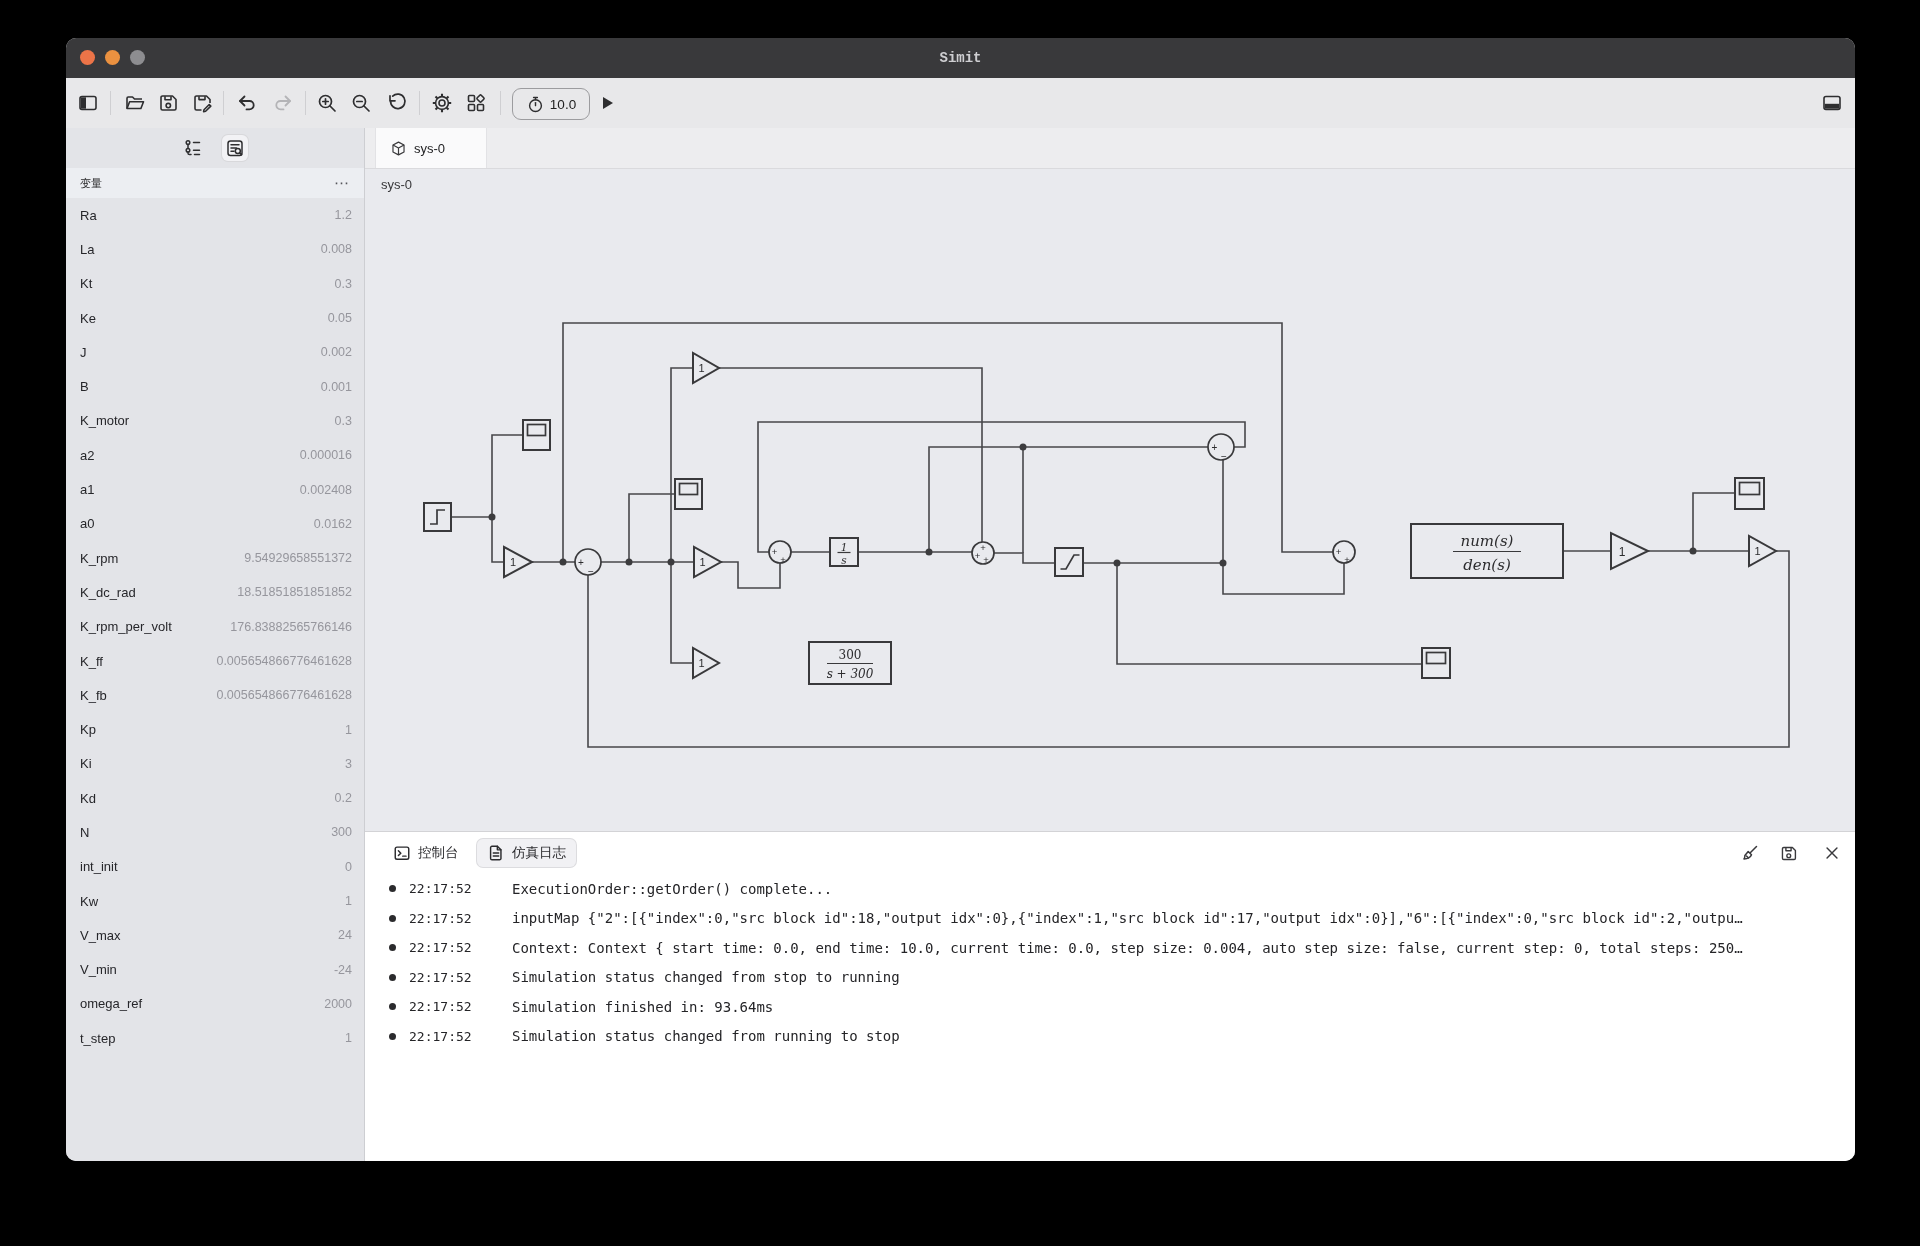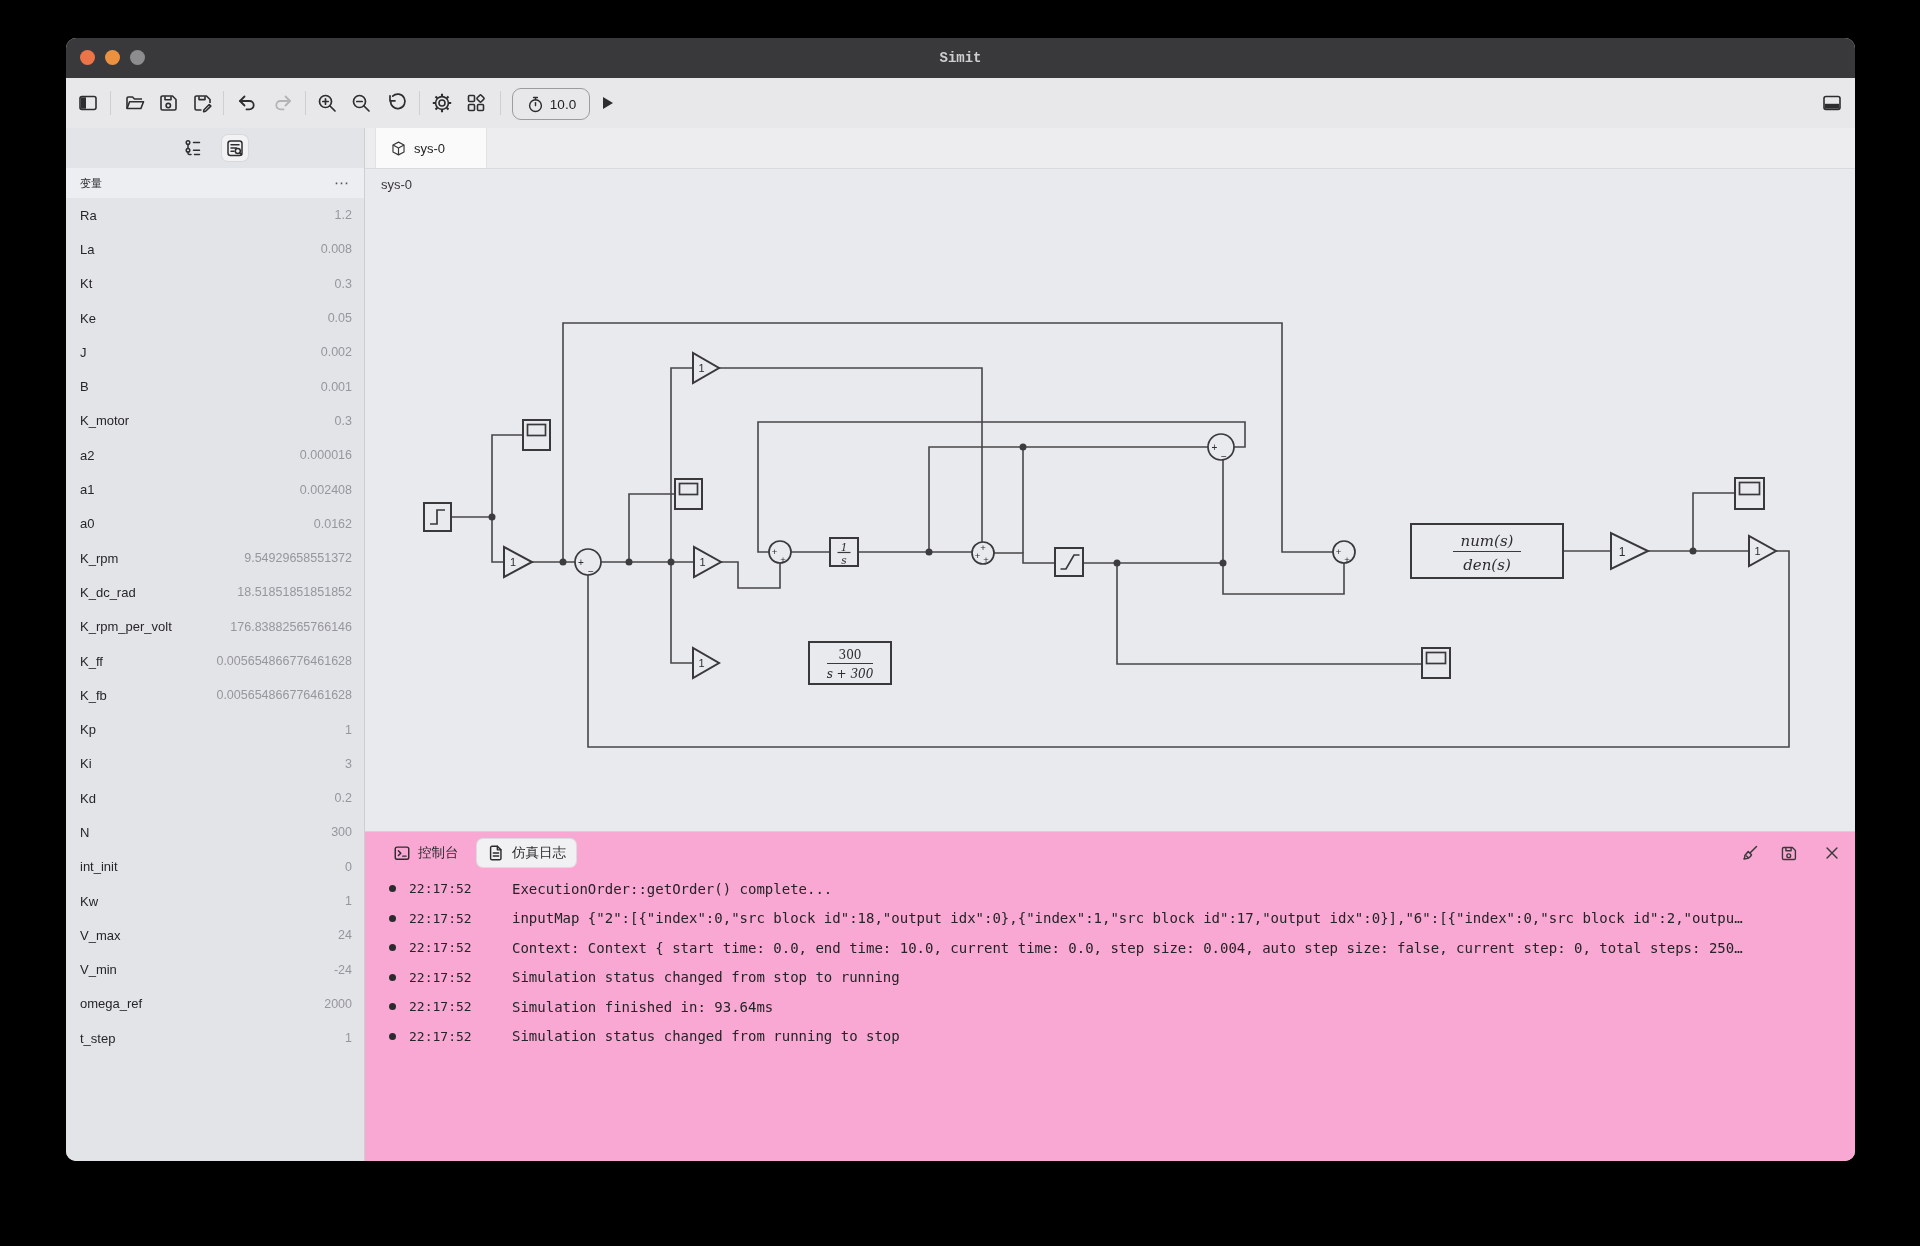--- a/index.html
+++ b/index.html
@@ -40,21 +40,21 @@
   
   .main{flex:1;display:flex;flex-direction:column;min-width:0;}
   .tabbar{height:40px;background:#ededef;border-bottom:1px solid #dadadd;position:relative;flex:none;}
   .tab{position:absolute;left:10px;top:0;height:40px;min-width:82px;background:#fafafb;
        display:flex;align-items:center;gap:7px;padding:0 14px;border-right:1px solid #e2e2e5;border-left:1px solid #e2e2e5;}
   .tab .lbl{font-size:13px;color:#232325;}
   .canvas{height:662px;background:#e9eaee;position:relative;flex:none;overflow:hidden;}
   .canvas-label{position:absolute;left:16px;top:8px;font-size:13px;color:#38383a;z-index:2;}
   .canvas svg.diagram{position:absolute;left:0;top:0;}
   
-  .console{flex:1;background:#f9a8d4;border-top:1px solid #d3d3d6;position:relative;min-height:0;}
+  .console{flex:1;background:#ffffff;border-top:1px solid #d3d3d6;position:relative;min-height:0;}
   .ctabs{height:42px;position:relative;}
   .ctab{position:absolute;top:7px;height:28px;display:flex;align-items:center;gap:7px;padding:0 10px;border-radius:6px;}
   .ctab .lbl{font-size:13.5px;color:#2b2b2e;}
   .ctab.active{background:#f1f1f4;box-shadow:0 0 0 1px #dcdcdf;}
   .cic{position:absolute;top:10px;width:22px;height:22px;display:flex;align-items:center;justify-content:center;}
   .logs{position:absolute;left:0;right:0;top:42px;bottom:0;overflow:hidden;}
   .lrow{height:29.5px;display:flex;align-items:center;white-space:nowrap;overflow:hidden;}
   .lrow .dot{width:7px;height:7px;border-radius:50%;background:#2b2b2d;margin-left:24px;flex:none;}
   .lrow .time{margin-left:13px;width:92px;flex:none;font-family:"DejaVu Sans Mono",monospace;font-size:13px;color:#242427;}
   .lrow .msg{margin-left:11px;font-family:"DejaVu Sans Mono",monospace;font-size:14px;color:#242427;

